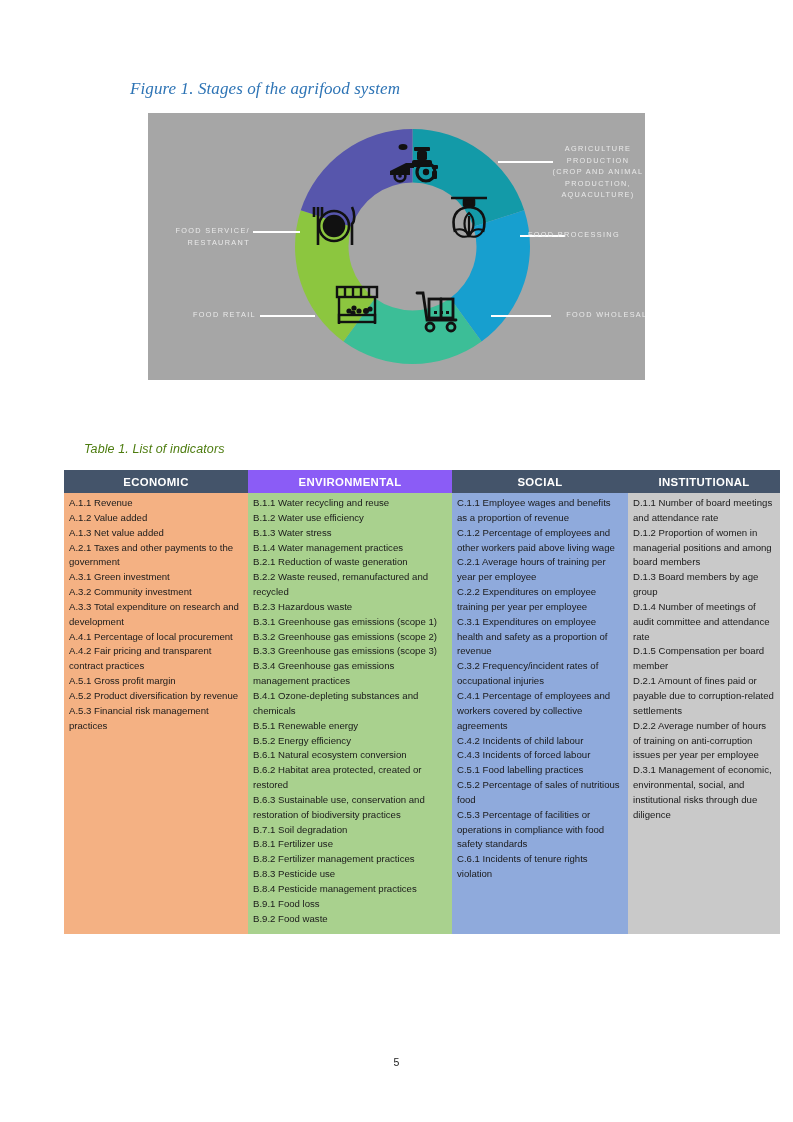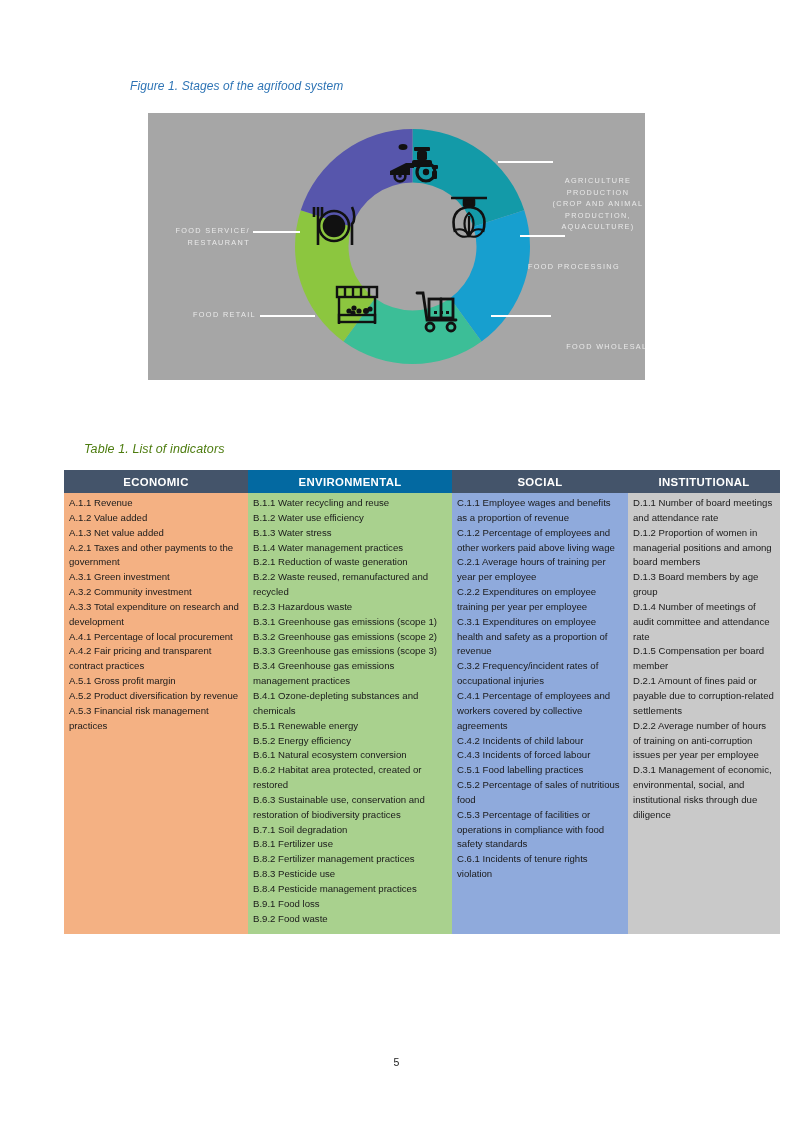--- a/index.html
+++ b/index.html
@@ -18,25 +18,26 @@
     position: absolute;
     inset: 0;
     background: #ffffff;
   }
 
   
   .fig-caption {
     position: absolute;
     left: 130px;
     top: 79px;
-    font-size: 12px;
+    font-size: 17px;
     font-style: italic;
     color: #2E74B5;
     letter-spacing: 0.1px;
     white-space: nowrap;
+    font-family: Liberation Serif, serif;
   }
 
   
   .figure-box {
     position: absolute;
     left: 148px;
     top: 113px;
     width: 497px;
     height: 267px;
     background: #a6a6a6;
@@ -57,21 +58,21 @@
     background: #ffffff;
   }
   .fig-label {
     position: absolute;
     color: #e9e9e9;
     font-size: 7.3px;
     letter-spacing: 1.35px;
     line-height: 11.6px;
     text-transform: uppercase;
   }
-  .fig-label.right { text-align: center; margin-top: 32px; }
+  .fig-label.right { text-align: center; }
   .fig-label.left  { text-align: right; }
 
   
   .icon-layer { position: absolute; inset: 0; }
   .icon-layer svg { position: absolute; }
 
   
   .tbl-caption {
     position: absolute;
     left: 84px;
@@ -255,21 +256,21 @@
     <div class="fig-label left" style="left:18px; top:196px; width:90px;">FOOD RETAIL</div>
     <div class="fig-label left" style="left:8px; top:112px; width:94px;">FOOD SERVICE/ RESTAURANT</div>
   </div>
 
   <div class="tbl-caption">Table 1. List of indicators</div>
 
   <table class="indicator-table">
     <thead>
       <tr>
         <th class="col-eco" style="background: rgb(68, 84, 106);">ECONOMIC</th>
-        <th class="col-env" style="background: #0369a1;">ENVIRONMENTAL</th>
+        <th class="col-env" style="background: #8b5cf6;">ENVIRONMENTAL</th>
         <th class="col-soc" style="background: rgb(68, 84, 106);">SOCIAL</th>
         <th class="col-inst" style="background: rgb(68, 84, 106);">INSTITUTIONAL</th>
       </tr>
     </thead>
     <tbody>
       <tr>
         <td class="col-eco" style="background: rgb(244, 177, 131);">
           <ul class="ind-list">
               <li>A.1.1 Revenue</li>
               <li>A.1.2 Value added</li>

